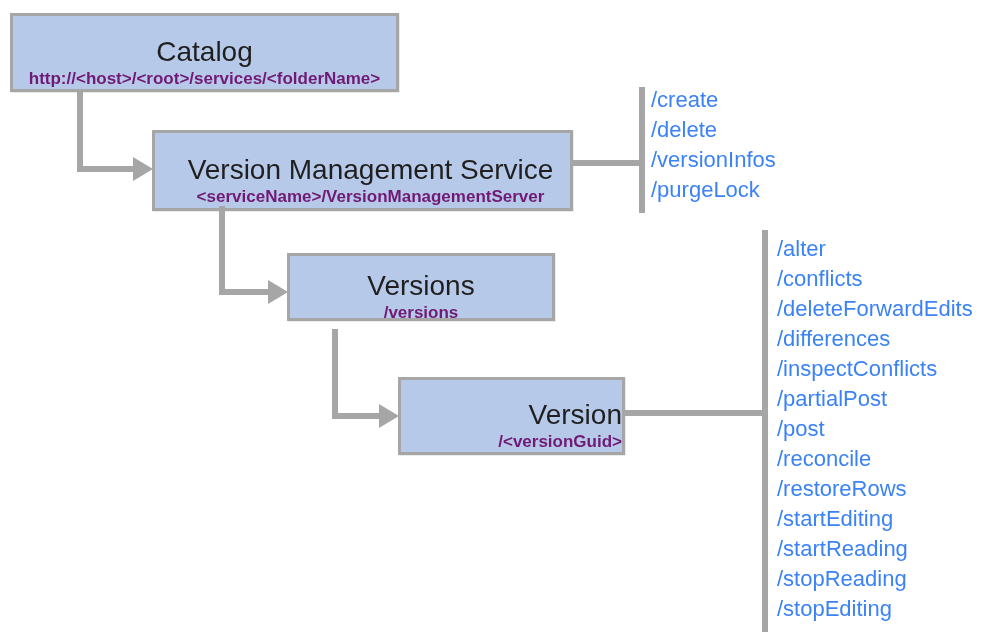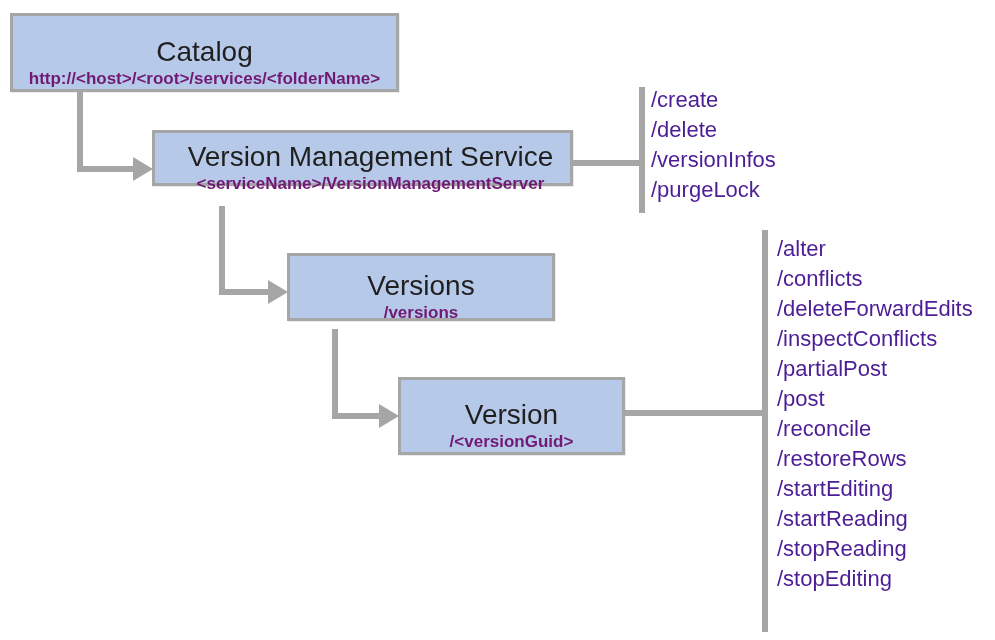--- a/index.html
+++ b/index.html
@@ -29,23 +29,23 @@
     margin-top:20px;
   }
   .node-subtitle {
     font-size:17px;
     line-height:22px;
     font-weight:700;
     color:#701a75;
     white-space:nowrap;
   }
   #node-catalog  { left:10px;  top:13px;  width:389px; height:79px; }
-  #node-vms      { left:152px; top:130px; width:421px; height:56px;padding-left:16px; }
+  #node-vms      { left:152px; top:130px; width:421px; height:81px;padding-left:16px; }
   #node-versions { left:287px; top:253px; width:268px; height:68px; }
-  #node-version  { left:398px; top:377px; width:227px; height:78px; }
+  #node-version  { left:398px; top:377px; width:227px; height:78px;align-items:flex-end; }
 
   .seg { position:absolute; background:#a6a6a6; }
   .arrowhead {
     position:absolute;
     width:0; height:0;
     border-top:12px solid transparent;
     border-bottom:12px solid transparent;
     border-left:20px solid #a6a6a6;
   }
 
@@ -65,21 +65,21 @@
   #c4-h { left:571px; top:160px; width:71px;  height:6px; }
   #c4-v { left:639px; top:87px;  width:6px;   height:126px; }
   
   #c5-h { left:623px; top:410px; width:142px; height:6px; }
   #c5-v { left:762px; top:230px; width:6px;   height:402px; }
 
   .endpoint-list {
     position:absolute;
     font-size:22px;
     line-height:30px;
-    color:#4c1d95;
+    color:#3b82f6;
     white-space:nowrap;
   }
   #list-vms     { left:651px; top:85px;  }
   #list-version { left:777px; top:234px; }
 </style>
 </head>
 <body>
 
 <div id="canvas">
 
@@ -124,20 +124,21 @@
   <div class="endpoint-list" id="list-vms">
       <div class="endpoint">/create</div>
       <div class="endpoint">/delete</div>
       <div class="endpoint">/versionInfos</div>
       <div class="endpoint">/purgeLock</div>
     </div>
   <div class="endpoint-list" id="list-version">
       <div class="endpoint">/alter</div>
       <div class="endpoint">/conflicts</div>
       <div class="endpoint">/deleteForwardEdits</div>
+      <div class="endpoint">/differences</div>
       <div class="endpoint">/inspectConflicts</div>
       <div class="endpoint">/partialPost</div>
       <div class="endpoint">/post</div>
       <div class="endpoint">/reconcile</div>
       <div class="endpoint">/restoreRows</div>
       <div class="endpoint">/startEditing</div>
       <div class="endpoint">/startReading</div>
       <div class="endpoint">/stopReading</div>
       <div class="endpoint">/stopEditing</div>
     </div>

